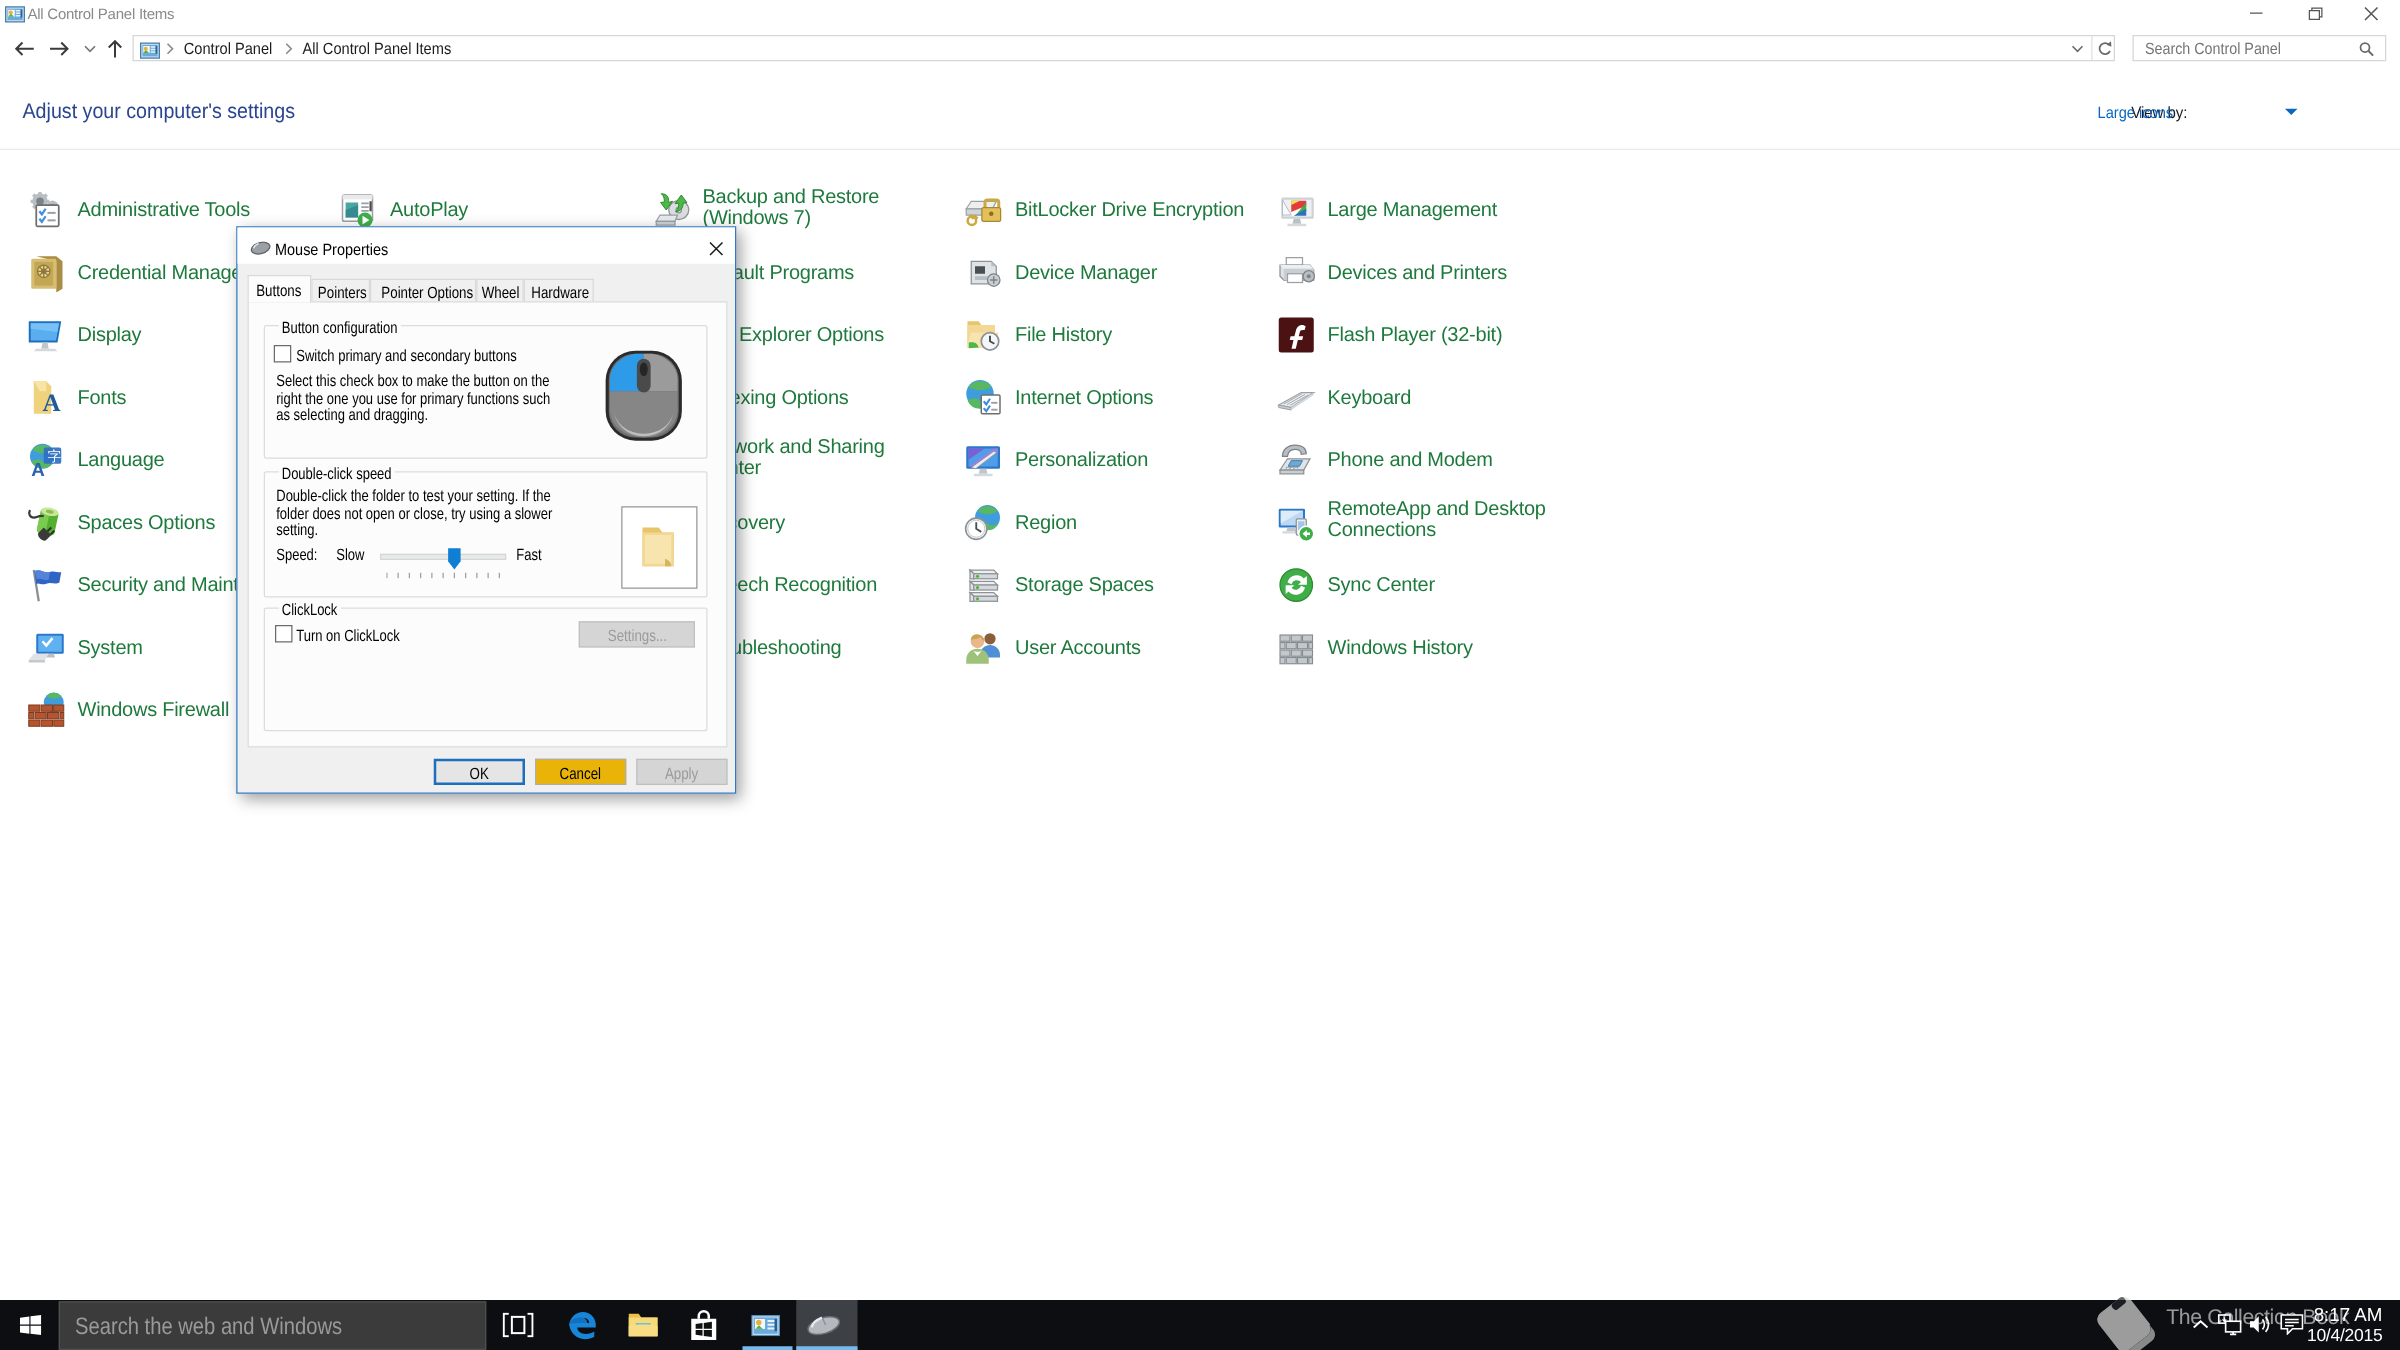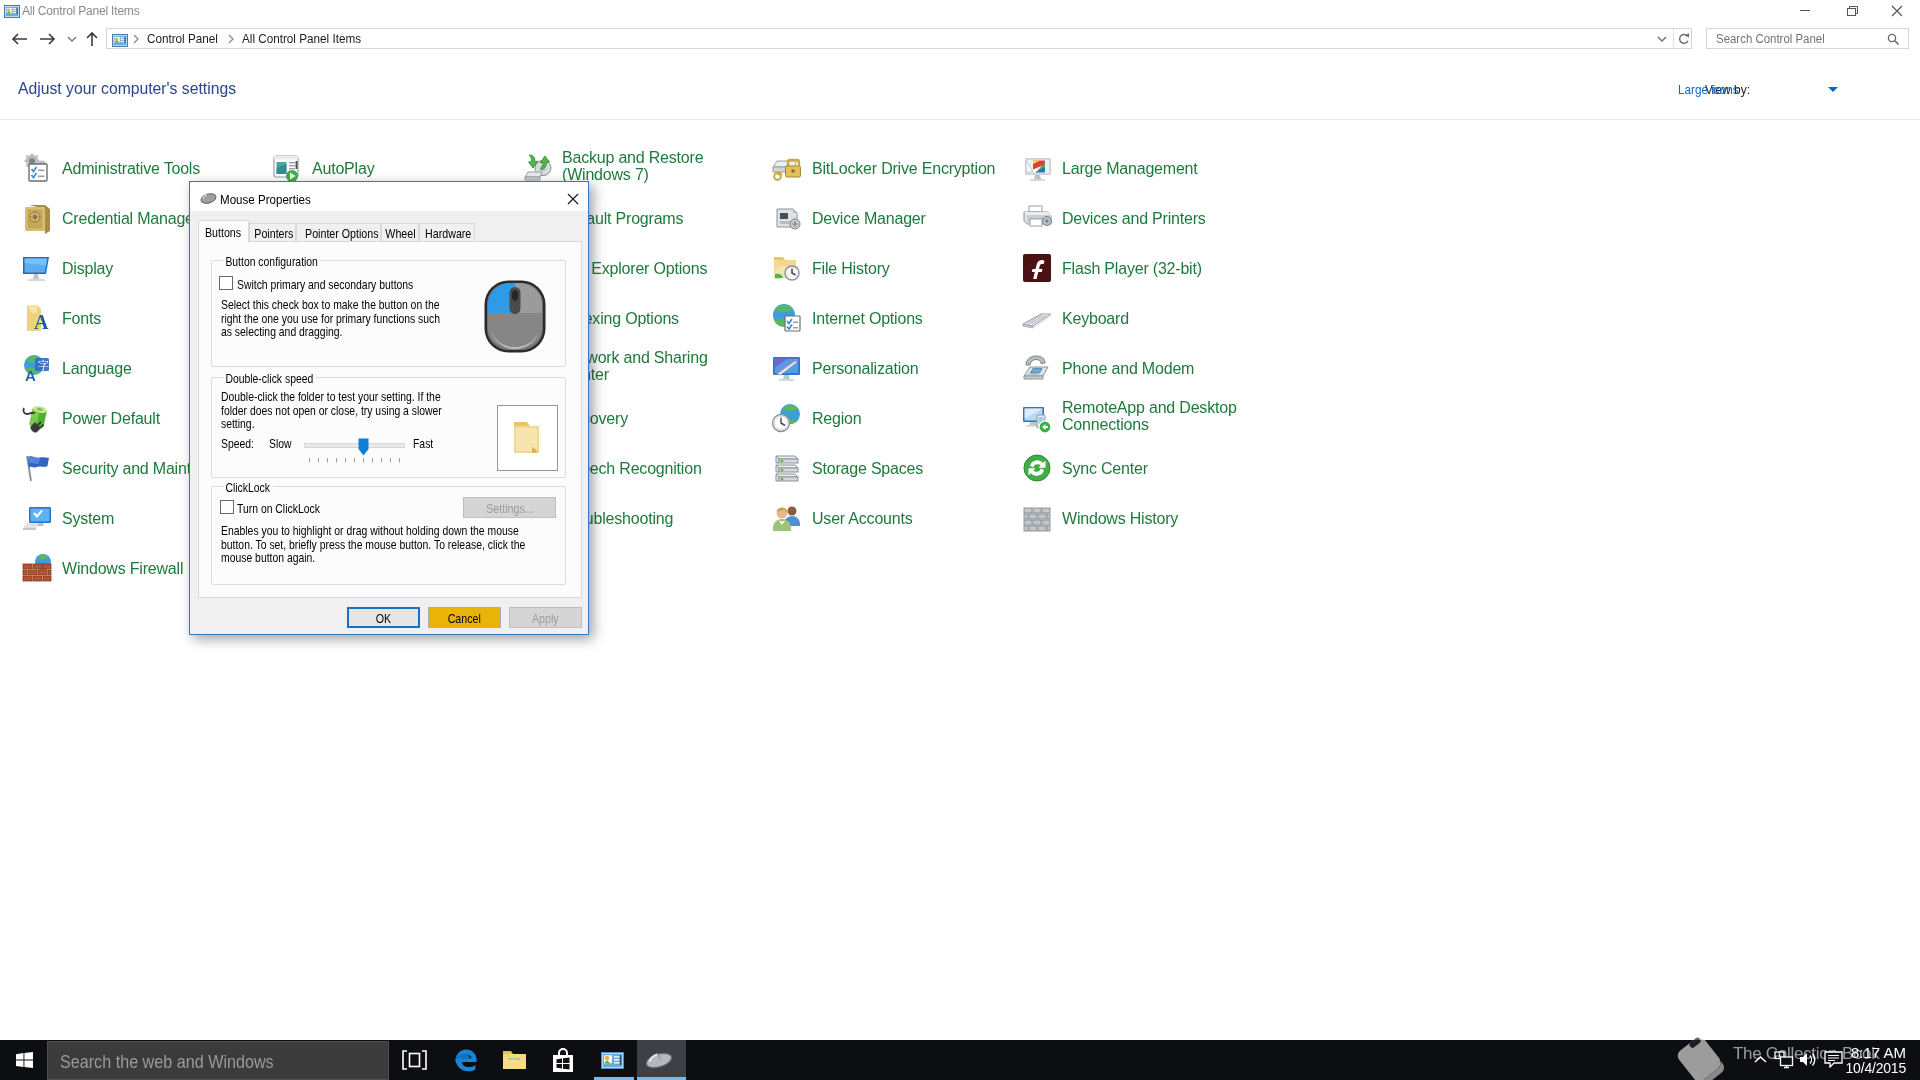--- a/index.html
+++ b/index.html
@@ -351,21 +351,21 @@
 <g transform="rotate(12 16 16)">
 <ellipse cx="17" cy="7" rx="7.2" ry="3.2" fill="#c8e896"></ellipse>
 <path d="M9.8 7 v16 a7.2 3.2 0 0 0 14.4 0 V7 a7.2 3.2 0 0 1 -14.4 0Z" fill="#53b12f"></path>
 <path d="M9.8 7 v16 a7.2 3.2 0 0 0 7.2 3.2 V10.2 A7.2 3.2 0 0 1 9.8 7Z" fill="#7bcb50"></path>
 <ellipse cx="17" cy="7" rx="3.2" ry="1.4" fill="#8fba5a"></ellipse>
 </g>
 <path d="M3 6 C1.5 9 3 12 6 12 c3 0 4-2 8-1" stroke="#3a3a3a" stroke-width="1.8" fill="none"></path>
 <path d="M14 20 l6 6 -4 4 c-2.5 2.5-8.5-3.5-6-6Z" fill="#3a3a3a"></path>
 <path d="M17 23 l3-3 M19.5 25.5 l3-3" stroke="#2d2d2d" stroke-width="1.6"></path>
 </svg>
-    <span class="tx">Power Default</span>
+    <span class="tx">Spaces Options</span>
   </div>
 <div class="it" style="left:271px;top:402px">
     <svg class="ic" viewBox="0 0 32 32"></svg>
     <span class="tx">Programs and Features</span>
   </div>
 <div class="it" style="left:521px;top:402px">
     <svg class="ic" viewBox="0 0 32 32"></svg>
     <span class="tx">Recovery</span>
   </div>
 <div class="it" style="left:771px;top:402px">
@@ -573,21 +573,20 @@
    <path d="M4 7 h21 v23 H4Z" fill="#f7e4ae"></path>
    <path d="M20 26 c3 1 5 3 5 6 h-5Z" fill="#d9b55a"></path>
  </svg>
 
  <div class="gb" style="left:21px;top:304px;width:353px;height:97px">
       <span class="lab"><span class="sq" style="background:#fcfcfc;padding:0 3px">ClickLock</span></span>
     </div>
  <div class="cb" style="left:30px;top:318px"></div>
  <div class="abs" style="left:47px;top:319px;font-size:13px"><span class="sq">Turn on ClickLock</span></div>
  <div class="btn" style="left:273px;top:315px;width:93px;height:21px;background:#d5d5d5;border:1px solid #bfbfbf;color:#9b9b9b;padding-top:3px;font-size:13px"><span class="sqc">Settings...</span></div>
- <div class="abs" style="left:31px;top:342px;font-size:13px;line-height:13.6px"><span class="sq">Enables you to highlight or drag without holding down the mouse<br>button. To set, briefly press the mouse button. To release, click the<br>mouse button again.</span></div>
 
  <div class="btn" style="left:157px;top:425px;width:73px;height:21px;background:#e5e5e5;border:2px solid #1d6fbd;color:#000;padding-top:2px;font-size:13px"><span class="sqc">OK</span></div>
  <div class="btn" style="left:238px;top:425px;width:73px;height:21px;background:#eab308;border:1px solid #adadad;color:#000;padding-top:3px;font-size:13px"><span class="sqc">Cancel</span></div>
  <div class="btn" style="left:319px;top:425px;width:73px;height:21px;background:#d5d5d5;border:1px solid #bfbfbf;color:#9b9b9b;padding-top:3px;font-size:13px"><span class="sqc">Apply</span></div>
 </div>
 
 <div id="tb">
 
  <svg class="abs" style="left:16px;top:12px" width="17" height="16" viewBox="0 0 17 16">
   <path d="M0 2.2 L7.5 1.1 V7.6 H0Z M8.4 1 L17 0 V7.6 H8.4Z M0 8.5 H7.5 V15 L0 13.9Z M8.4 8.5 H17 V16 L8.4 15Z" fill="#fff"></path>

